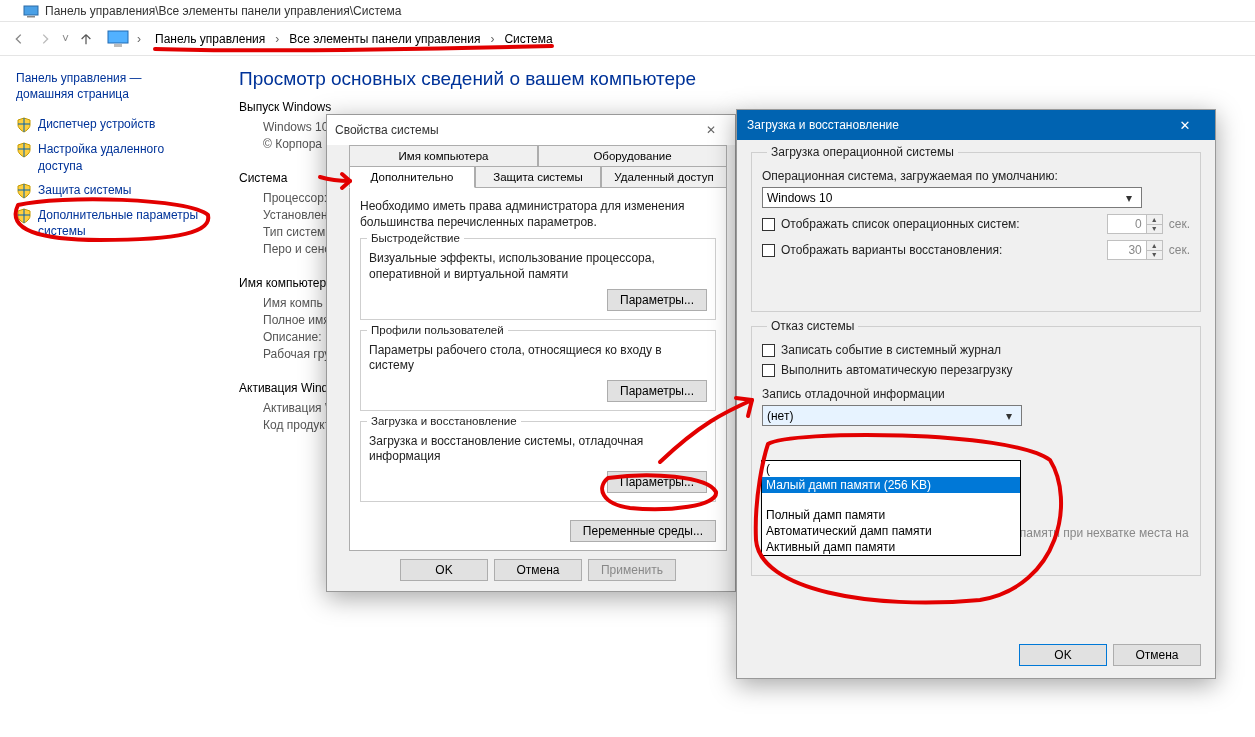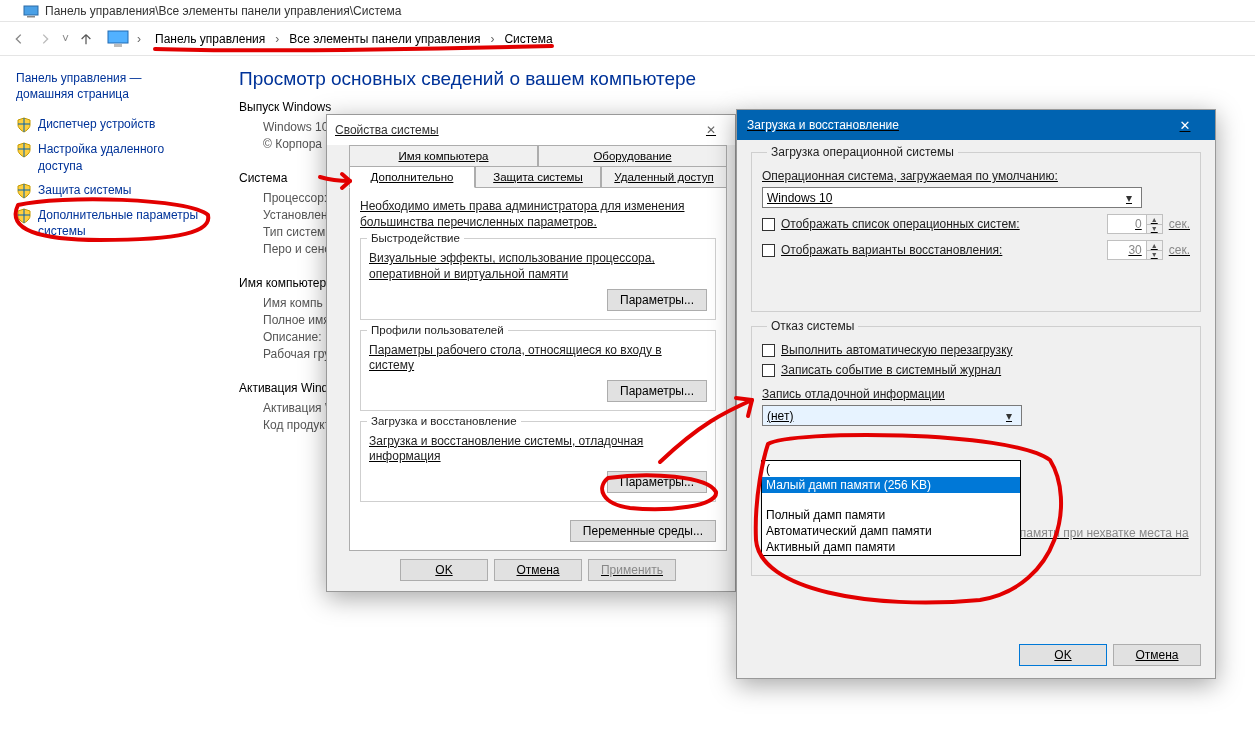--- a/index.html
+++ b/index.html
@@ -28,21 +28,21 @@
   .side-link { display:flex; align-items:flex-start; margin-bottom:8px; cursor:pointer; }
   .shield-icon { width:16px; height:16px; margin-right:6px; flex-shrink:0; margin-top:1px; }
   .side-link span.text { color:#003399; line-height:1.35; }
 
   .content { flex:1; padding:12px 16px 16px 24px; }
   .page-title { color:#003399; font-size:19px; font-weight:400; margin-bottom:0; }
   .sect-head { color:#000; font-size:12px; margin:10px 0 6px 0; }
   .field { margin:3px 0 3px 24px; color:#555; }
 
   
-  .dlg, .dlg2 { position:absolute; background:#84cc16; border:1px solid #999; box-shadow:0 6px 24px rgba(0,0,0,0.35); font-size:12px;text-decoration:underline; }
+  .dlg, .dlg2 { position:absolute; background:#84cc16; border:1px solid #999; box-shadow:0 6px 24px rgba(0,0,0,0.35); font-size:12px; }
   .dlg { left:326px; top:114px; width:410px; height:478px; }
   .dlg-title { height:30px; background:#fff; display:flex; align-items:center; padding:0 8px; color:#333; }
   .dlg-title .close { margin-left:auto; width:32px; height:24px; display:flex; align-items:center; justify-content:center; color:#666; cursor:pointer; }
   .dlg-body { background:#f0f0f0; padding:0 8px 6px 22px; height:calc(100% - 30px); display:flex; flex-direction:column;align-items:center; }
   .tabs { display:flex; flex-wrap:wrap; }
   .tab-row { display:flex; width:100%; }
   .tab { border:1px solid #adadad; background:#f0f0f0; text-align:center; padding:4px 4px; font-size:11.5px; cursor:pointer; }
   .tab.half { flex:1 1 0; border-bottom:none; }
   .tab.third { flex:1 1 0; }
   .tab.active { background:#fff; border-bottom:1px solid #fff; border-top:1px solid #adadad; }
@@ -285,25 +285,25 @@
           </div>
           <span class="dimtext" style="margin-left:6px;">сек.</span>
         </div>
       </div>
 
       <div class="fieldset" style="height:250px;">
         <span class="fs-title">Отказ системы</span>
 
         <div class="chkline">
           <div class="chk"></div>
-          <span>Выполнить автоматическую перезагрузку</span>
+          <span>Записать событие в системный журнал</span>
         </div>
         <div class="chkline">
           <div class="chk"></div>
-          <span>Записать событие в системный журнал</span>
+          <span>Выполнить автоматическую перезагрузку</span>
         </div>
 
         <div class="label-line" style="margin-top:10px;">Запись отладочной информации</div>
         <div class="combo selected" style="width:260px;">
           <span>(нет)</span>
           <span class="caret">▾</span>
         </div>
 
         <div class="chkline dimtext" style="margin-top:100px;">
           <span>Отключить автоматическое удаление дампов памяти при нехватке места на диске</span>

